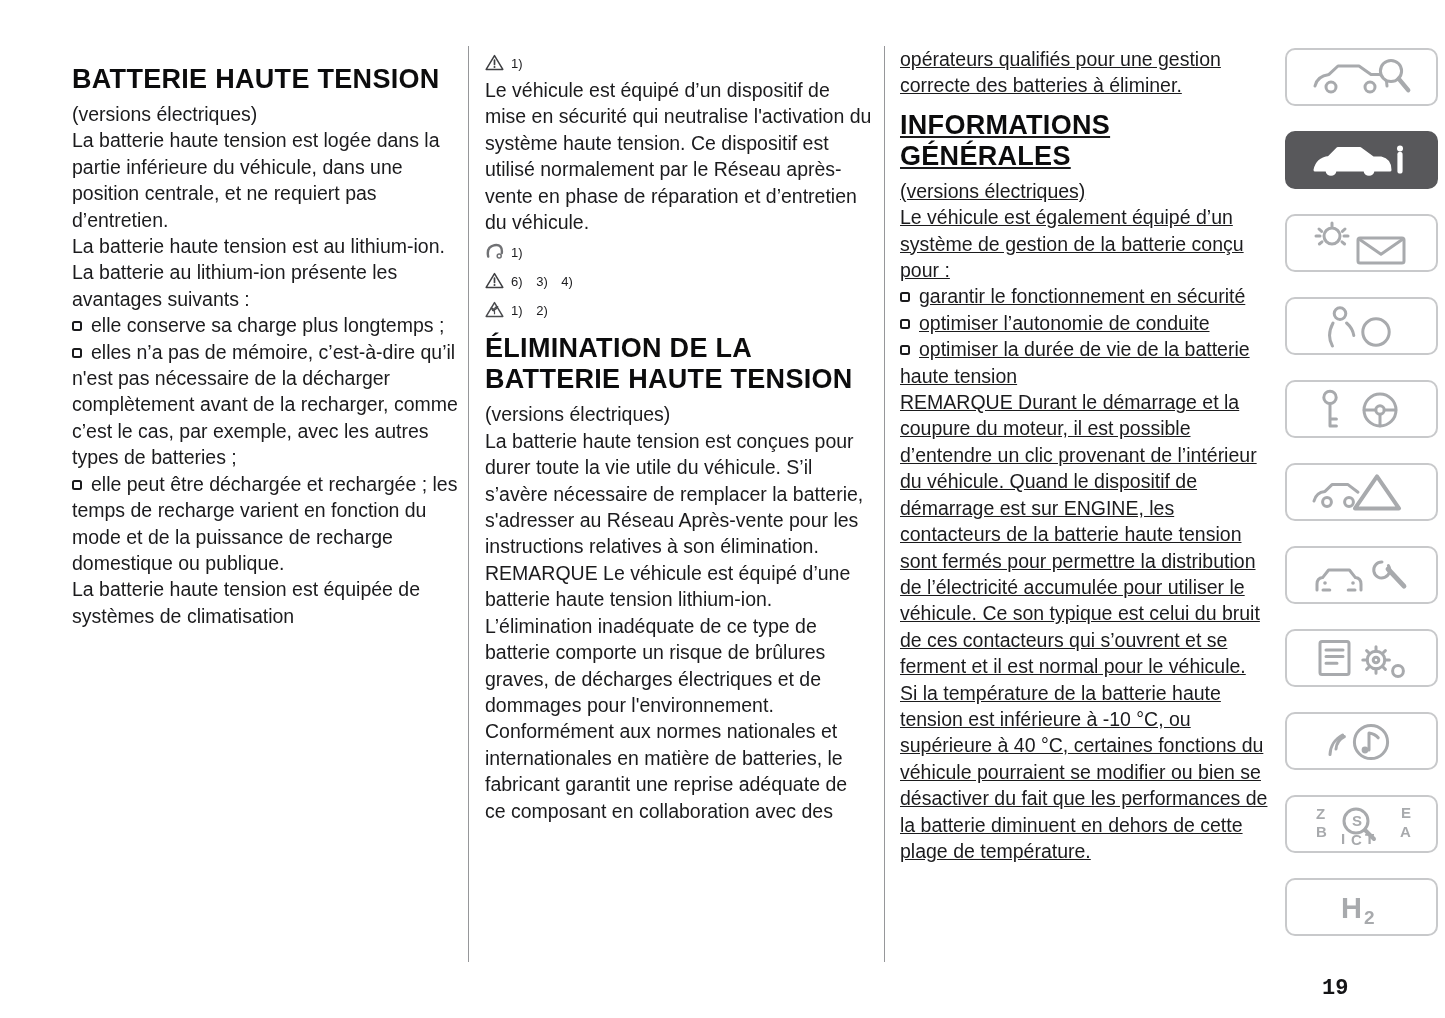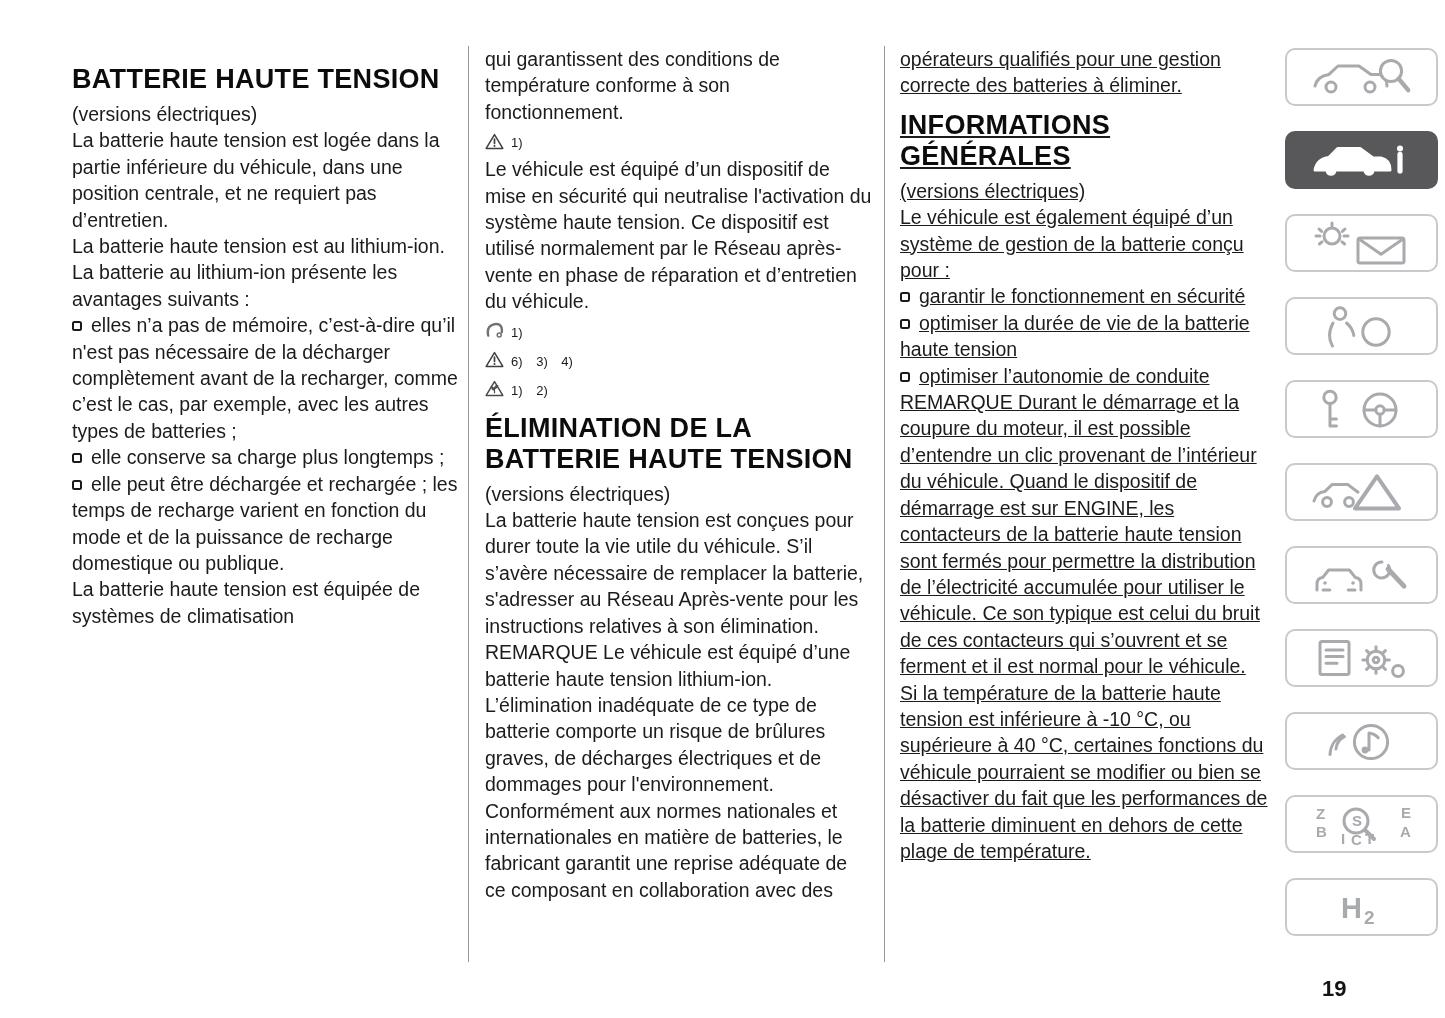--- a/index.html
+++ b/index.html
@@ -36,41 +36,40 @@
 
   .tabbar { position:absolute; left:1285px; top:48px; width:153px; }
   .tab {
     height:58px; border:2px solid #c8c9cb; border-radius:10px; background:#fff;
     margin-bottom:25px; display:flex; align-items:center; justify-content:center;
     color:#a8aaad;
   }
   .tab.active { background:#58585b; border-color:#58585b; color:#ffffff; }
   .tab-icon { display:block; line-height:0; }
 
-  .page-number { position:absolute; left:1322px; top:976px; font-size:22px; font-weight:700; color:#141416; }
+  .page-number { position:absolute; left:1322px; top:976px; font-size:22px; font-weight:700; color:#141416;font-family:Liberation Mono, monospace; }
 </style>
 </head>
 <body>
 
 <div class="page">
   <div class="text-area">
     <div class="col col-1">
         <div class="heading">BATTERIE HAUTE TENSION</div>
         <p class="para">(versions électriques)</p>
         <p class="para">La batterie haute tension est logée dans la partie inférieure du véhicule, dans une position centrale, et ne requiert pas d’entretien.</p>
         <p class="para">La batterie haute tension est au lithium-ion.</p>
         <p class="para">La batterie au lithium-ion présente les avantages suivants :</p>
+        <div class="bullet"><span class="bullet-marker"></span>elle conserve sa charge plus longtemps ;</div>
         <div class="bullet"><span class="bullet-marker"></span>elles n’a pas de mémoire, c’est-à-dire qu’il n'est pas nécessaire de la décharger complètement avant de la recharger, comme c’est le cas, par exemple, avec les autres types de batteries ;</div>
-        <div class="bullet"><span class="bullet-marker"></span>elle conserve sa charge plus longtemps ;</div>
         <div class="bullet"><span class="bullet-marker"></span>elle peut être déchargée et rechargée ; les temps de recharge varient en fonction du mode et de la puissance de recharge domestique ou publique.</div>
         <p class="para">La batterie haute tension est équipée de systèmes de climatisation</p>
       </div>
     <div class="vdivider d1"></div>
     <div class="col col-2">
-        <p class="para">qui garantissent des conditions de température conforme à son fonctionnement.</p>
         <div class="icon-line">
           <span class="inline-icon">
             <svg width="19" height="17" viewBox="0 0 19 17">
               <path d="M9.5 1.6 17.8 15.4H1.2z" fill="none" stroke="#3e3f42" stroke-width="1.5" stroke-linejoin="round"></path>
               <path d="M9.5 6.1v4.3" stroke="#3e3f42" stroke-width="1.7" stroke-linecap="round"></path>
               <circle cx="9.5" cy="13" r="1" fill="#3e3f42"></circle>
             </svg>
           </span>
           <span class="refs">1)</span>
         </div>
@@ -108,22 +107,22 @@
         <p class="para">La batterie haute tension est conçues pour durer toute la vie utile du véhicule. S’il s’avère nécessaire de remplacer la batterie, s'adresser au Réseau Après-vente pour les instructions relatives à son élimination.</p>
         <p class="para">REMARQUE Le véhicule est équipé d’une batterie haute tension lithium-ion. L’élimination inadéquate de ce type de batterie comporte un risque de brûlures graves, de décharges électriques et de dommages pour l'environnement. Conformément aux normes nationales et internationales en matière de batteries, le fabricant garantit une reprise adéquate de ce composant en collaboration avec des</p>
       </div>
     <div class="vdivider d2"></div>
     <div class="col col-3">
         <p class="para">opérateurs qualifiés pour une gestion correcte des batteries à éliminer.</p>
         <div class="heading">INFORMATIONS GÉNÉRALES</div>
         <p class="para">(versions électriques)</p>
         <p class="para">Le véhicule est également équipé d’un système de gestion de la batterie conçu pour :</p>
         <div class="bullet"><span class="bullet-marker"></span>garantir le fonctionnement en sécurité</div>
+        <div class="bullet"><span class="bullet-marker"></span>optimiser l’autonomie de conduite</div>
         <div class="bullet"><span class="bullet-marker"></span>optimiser la durée de vie de la batterie haute tension</div>
-        <div class="bullet"><span class="bullet-marker"></span>optimiser l’autonomie de conduite</div>
         <p class="para">REMARQUE Durant le démarrage et la coupure du moteur, il est possible d’entendre un clic provenant de l’intérieur du véhicule. Quand le dispositif de démarrage est sur ENGINE, les contacteurs de la batterie haute tension sont fermés pour permettre la distribution de l’électricité accumulée pour utiliser le véhicule. Ce son typique est celui du bruit de ces contacteurs qui s’ouvrent et se ferment et il est normal pour le véhicule.</p>
         <p class="para">Si la température de la batterie haute tension est inférieure à -10 °C, ou supérieure à 40 °C, certaines fonctions du véhicule pourraient se modifier ou bien se désactiver du fait que les performances de la batterie diminuent en dehors de cette plage de température.</p>
       </div>
   </div>
   <div class="tabbar">
       <div class="tab">
         <span class="tab-icon"><svg width="106" height="44" viewBox="0 0 53 22" fill="none" stroke="currentColor" stroke-width="1.5" stroke-linecap="round" stroke-linejoin="round">
             <path d="M3 15.5q1-5 7-5.8l4.5-4.2h10.5l6 4.2h4q4 .8 4 5.8"></path>
             <circle cx="11" cy="16" r="2.5"></circle>
             <circle cx="30.5" cy="16" r="2.5"></circle>

